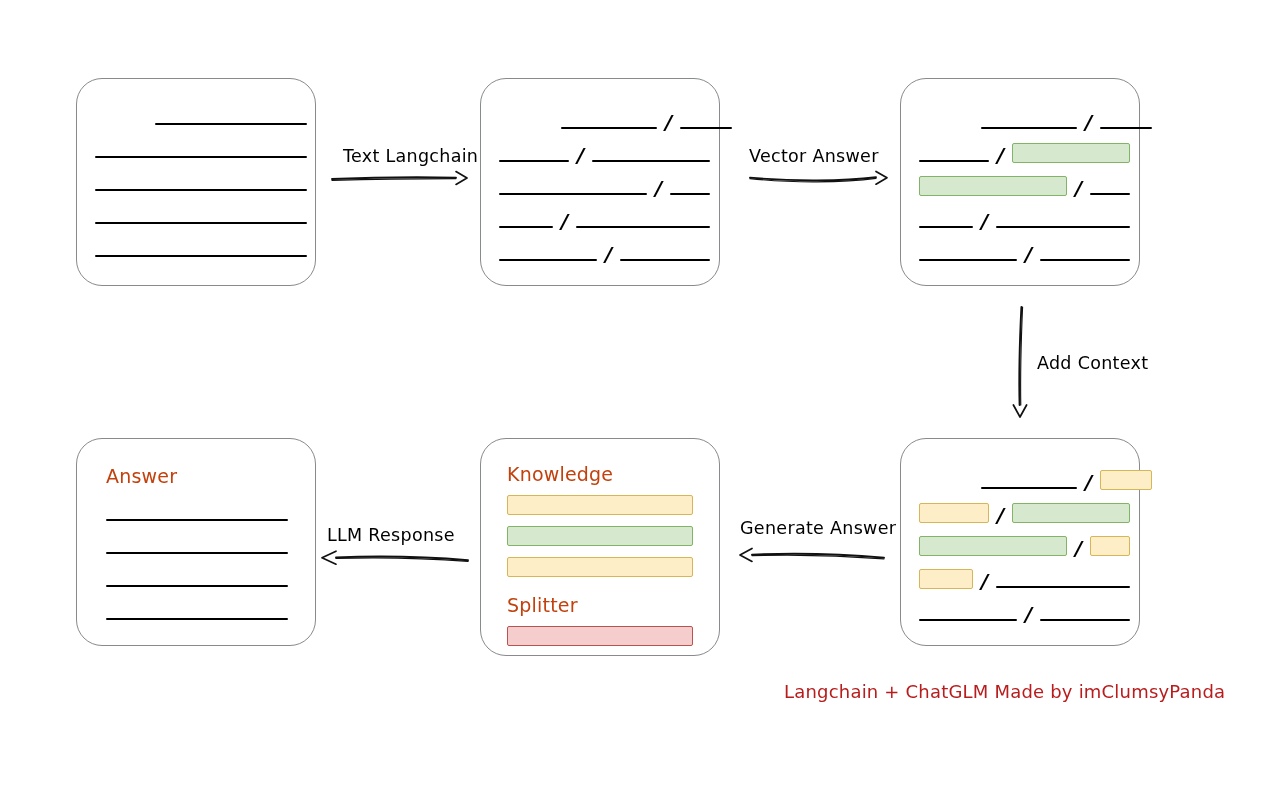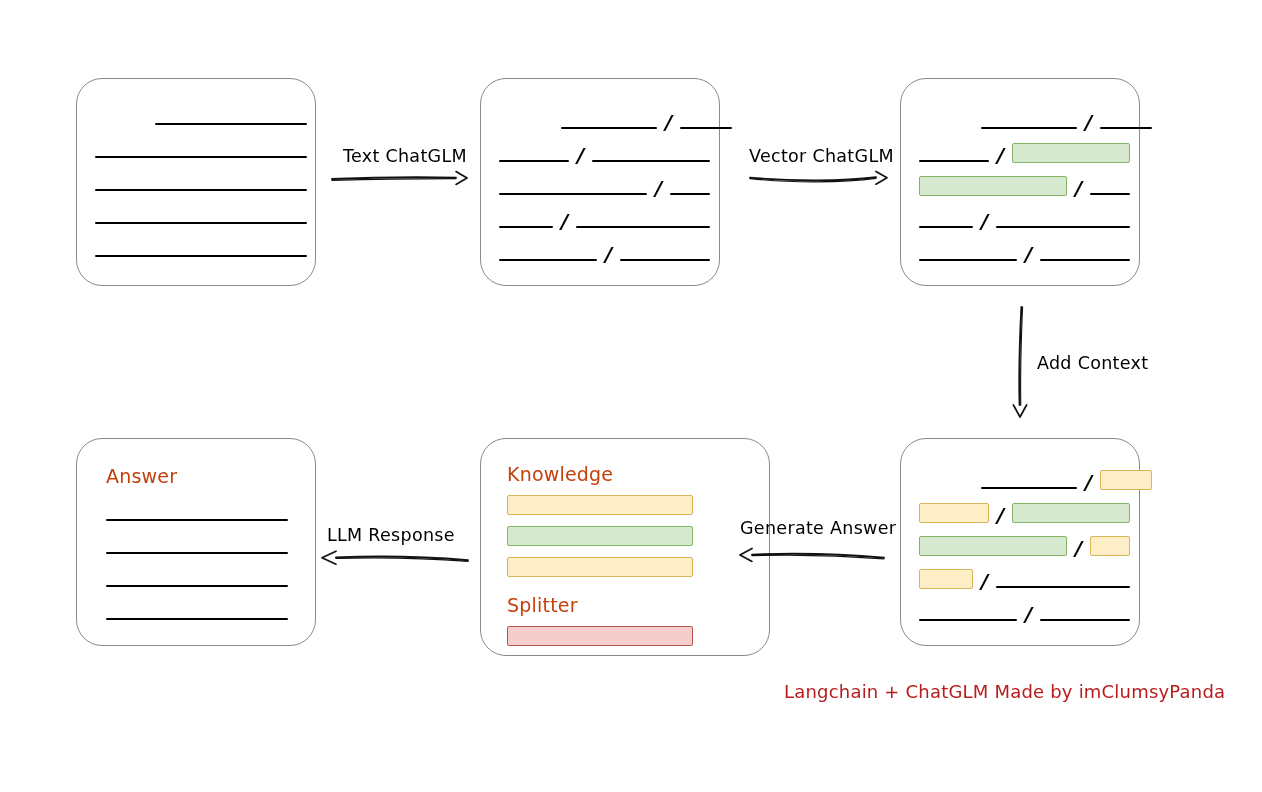--- a/index.html
+++ b/index.html
@@ -138,40 +138,40 @@
     <div class="slash" style="left: 174px; top: 99px; font-size: 20px;">/</div>
     <div class="chip chip-yellow" style="left: 189px; top: 97px; width: 40px; height: 20px;"></div>
     <div class="chip chip-yellow" style="left: 18px; top: 130px; width: 54px; height: 20px;"></div>
     <div class="slash" style="left: 80px; top: 132px; font-size: 20px;">/</div>
     <div class="rule" style="left: 95px; top: 147px; width: 134px;"></div>
     <div class="rule" style="left: 18px; top: 180px; width: 98px;"></div>
     <div class="slash" style="left: 124px; top: 165px; font-size: 20px;">/</div>
     <div class="rule" style="left: 139px; top: 180px; width: 90px;"></div>
   </div>
 
-<div class="node" id="node-prompt" style="left:480px; top:438px; width:290px; height:218px;padding-left:22px;">
+<div class="node" id="node-prompt" style="left:480px; top:438px; width:240px; height:218px;padding-left:22px;">
     <div class="node-label" style="left: 26px; top: 24px;">Knowledge</div>
     <div class="chip chip-yellow" style="left: 26px; top: 56px; width: 186px; height: 20px;"></div>
     <div class="chip chip-green" style="left: 26px; top: 87px; width: 186px; height: 20px;"></div>
     <div class="chip chip-yellow" style="left: 26px; top: 118px; width: 186px; height: 20px;"></div>
     <div class="node-label" style="left: 26px; top: 155px;">Splitter</div>
     <div class="chip chip-red" style="left: 26px; top: 187px; width: 186px; height: 20px;"></div>
   </div>
 
 <div class="node" id="node-answer" style="left:76px; top:438px; width:240px; height:208px;">
     <div class="node-label" style="left: 29px; top: 26px;">Answer</div>
     <div class="rule" style="left: 29px; top: 80px; width: 182px;"></div>
     <div class="rule" style="left: 29px; top: 113px; width: 182px;"></div>
     <div class="rule" style="left: 29px; top: 146px; width: 182px;"></div>
     <div class="rule" style="left: 29px; top: 179px; width: 182px;"></div>
   </div>
 
-<div class="edge-label" style="left:343px; top:146px;">Text ChatGLM</div>
-
-<div class="edge-label" style="left:749px; top:146px;">Vector ChatGLM</div>
+<div class="edge-label" style="left:343px; top:146px;">Text Langchain</div>
+
+<div class="edge-label" style="left:749px; top:146px;">Vector Answer</div>
 
 <div class="edge-label" style="left:1037px; top:353px;">Add Context</div>
 
 <div class="edge-label" style="left:740px; top:518px;">Generate Answer</div>
 
 <div class="edge-label" style="left:327px; top:525px;">LLM Response</div>
 
 <svg class="arrow-svg" style="left:330px; top:168px;" width="140" height="22" viewBox="0 0 140 22">
   <path d="M2,11 C40,9.4 92,9.0 126,9.6" fill="none" stroke="#111" stroke-width="1.9" stroke-linecap="round"></path>
   <path d="M2,12.4 C40,11.2 92,10.6 126,10.6" fill="none" stroke="#111" stroke-width="1.1" stroke-linecap="round"></path>

